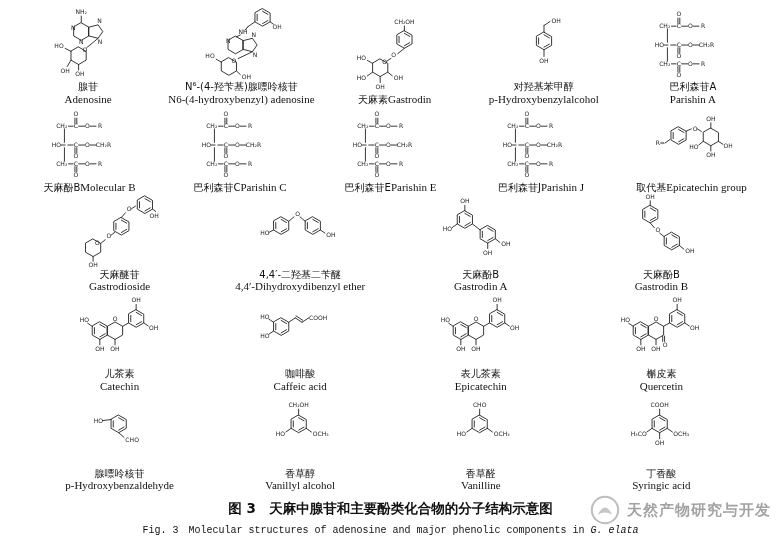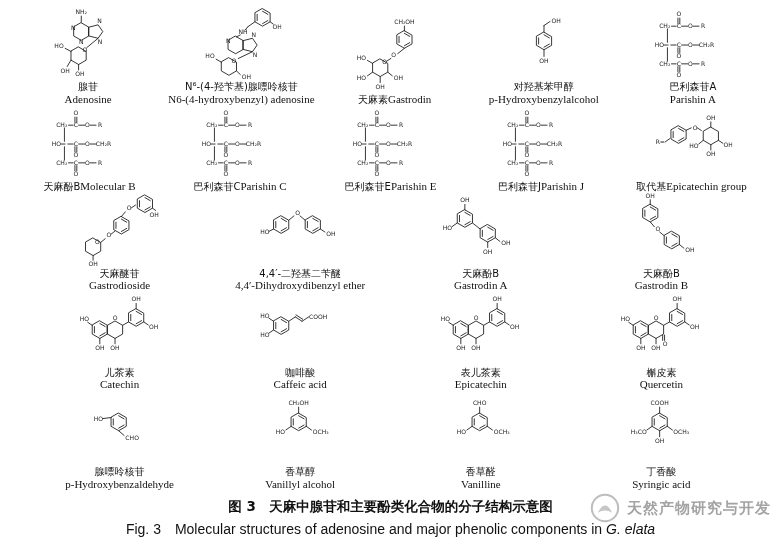--- a/index.html
+++ b/index.html
@@ -11,21 +11,21 @@
   .compound { display:flex; flex-direction:column; align-items:center; gap:1px; }
   .structure { width:138px; height:74px; display:block; color:#1a1a1a; }
   .labels { display:flex; flex-direction:column; align-items:center; line-height:1.15; text-align:center; }
   .inline-labels .labels { flex-direction:row; align-items:baseline; }
   .cn { font-size:10px; }
   .en { font-size:11px; font-family:"Liberation Serif","DejaVu Serif",serif; }
   .bond { stroke:#1a1a1a; stroke-width:1.3; fill:none; stroke-linecap:round; }
   .atom { font-size:9px; fill:#1a1a1a; font-family:"DejaVu Sans",sans-serif; }
   .caption-block { position:relative; text-align:center; padding:8px 0 2px; }
   .caption-cn { font-weight:bold; font-size:13.5px; }
-  .caption-en { margin-top:5px; font-size:14px; font-family:Liberation Sans, sans-serif; }
+  .caption-en { margin-top:5px; font-size:10px; font-family:Liberation Mono, monospace; }
   .caption-en .species { font-style:italic; }
   .watermark { position:absolute; right:2px; top:2px; display:flex; align-items:center; gap:6px; }
   .wm-logo { width:32px; height:32px; }
   .wm-text { color:#a3a3a3; font-size:15px; font-weight:bold; letter-spacing:1px; white-space:nowrap; }
 </style>
 </head>
 <body>
 
 <svg width="0" height="0" style="position:absolute" aria-hidden="true">
 <defs>

